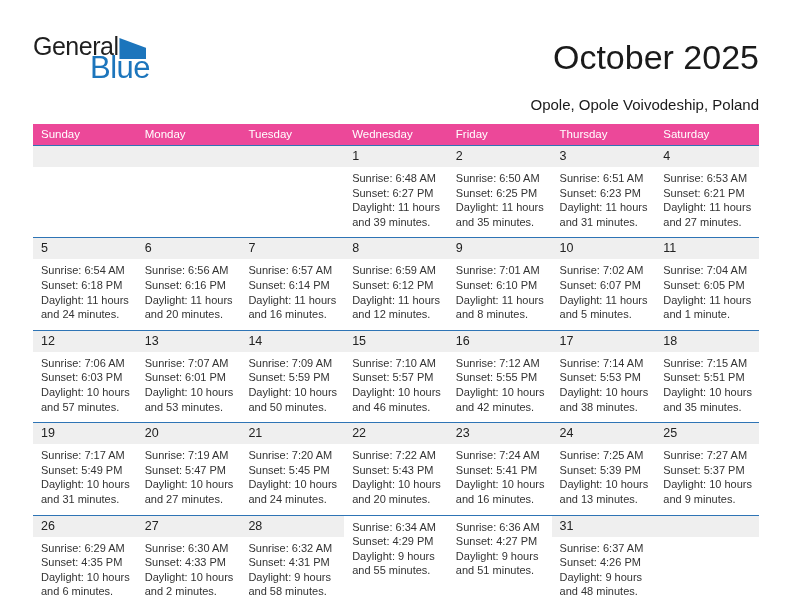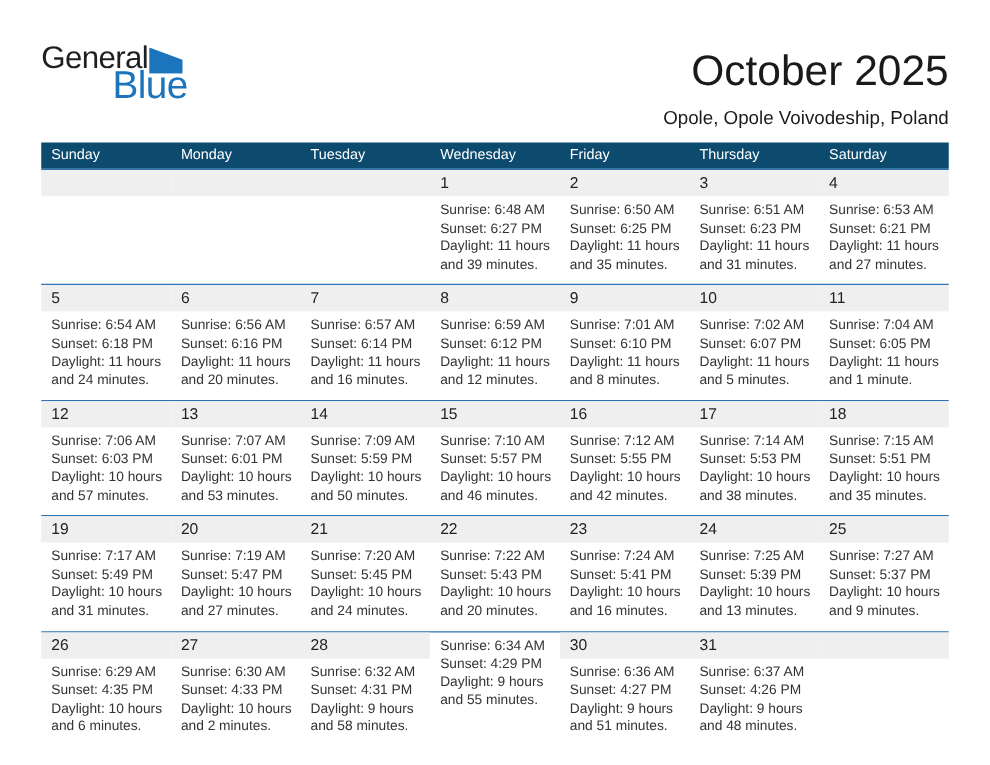--- a/index.html
+++ b/index.html
@@ -24,28 +24,28 @@
   .logo-tri {
     width: 27px; height: 21px; margin-left: 1px;
     background: #1c75bc;
     -webkit-clip-path: polygon(0 0, 100% 48%, 100% 100%, 0 100%);
     clip-path: polygon(0 0, 100% 48%, 100% 100%, 0 100%);
   }
   .logo-blue { font-size: 31px; color: #1c75bc; margin-top: -7px; padding-left: 57px; letter-spacing: -0.5px; }
 
   .titles { text-align: right; padding-top: 4px; }
   .title { font-size: 34px; color: #1a1a1a; }
-  .subtitle { font-size: 15px; color: #1a1a1a; margin-top: 9px; text-align: right; }
+  .subtitle { font-size: 15px; color: #1a1a1a; margin-top: 19px; text-align: right; }
 
   
   .calendar { margin: 11px 33px 0 33px; }
   .weekday-row {
     display: grid;
     grid-template-columns: repeat(7, 1fr);
-    background: #0c4a6e;
+    background: #ec4899;
   }
   .weekday { color: #ffffff; font-size: 11.5px; padding: 4px 2px 5px 8px; }
 
   .week {
     display: grid;
     grid-template-columns: repeat(7, 1fr);
     border-top: 1px solid #2e74b5;
   }
   .cell { min-width: 0; }
   .daynum {
@@ -368,21 +368,20 @@
           </div>
           <div class="cell">
             <div class="details">
               <div>Sunrise: 6:34 AM</div>
               <div>Sunset: 4:29 PM</div>
               <div>Daylight: 9 hours</div>
               <div>and 55 minutes.</div>
             </div>
           </div>
           <div class="cell">
-            <div class="daynum">30</div>
             <div class="details">
               <div>Sunrise: 6:36 AM</div>
               <div>Sunset: 4:27 PM</div>
               <div>Daylight: 9 hours</div>
               <div>and 51 minutes.</div>
             </div>
           </div>
           <div class="cell">
             <div class="daynum">31</div>
             <div class="details">

